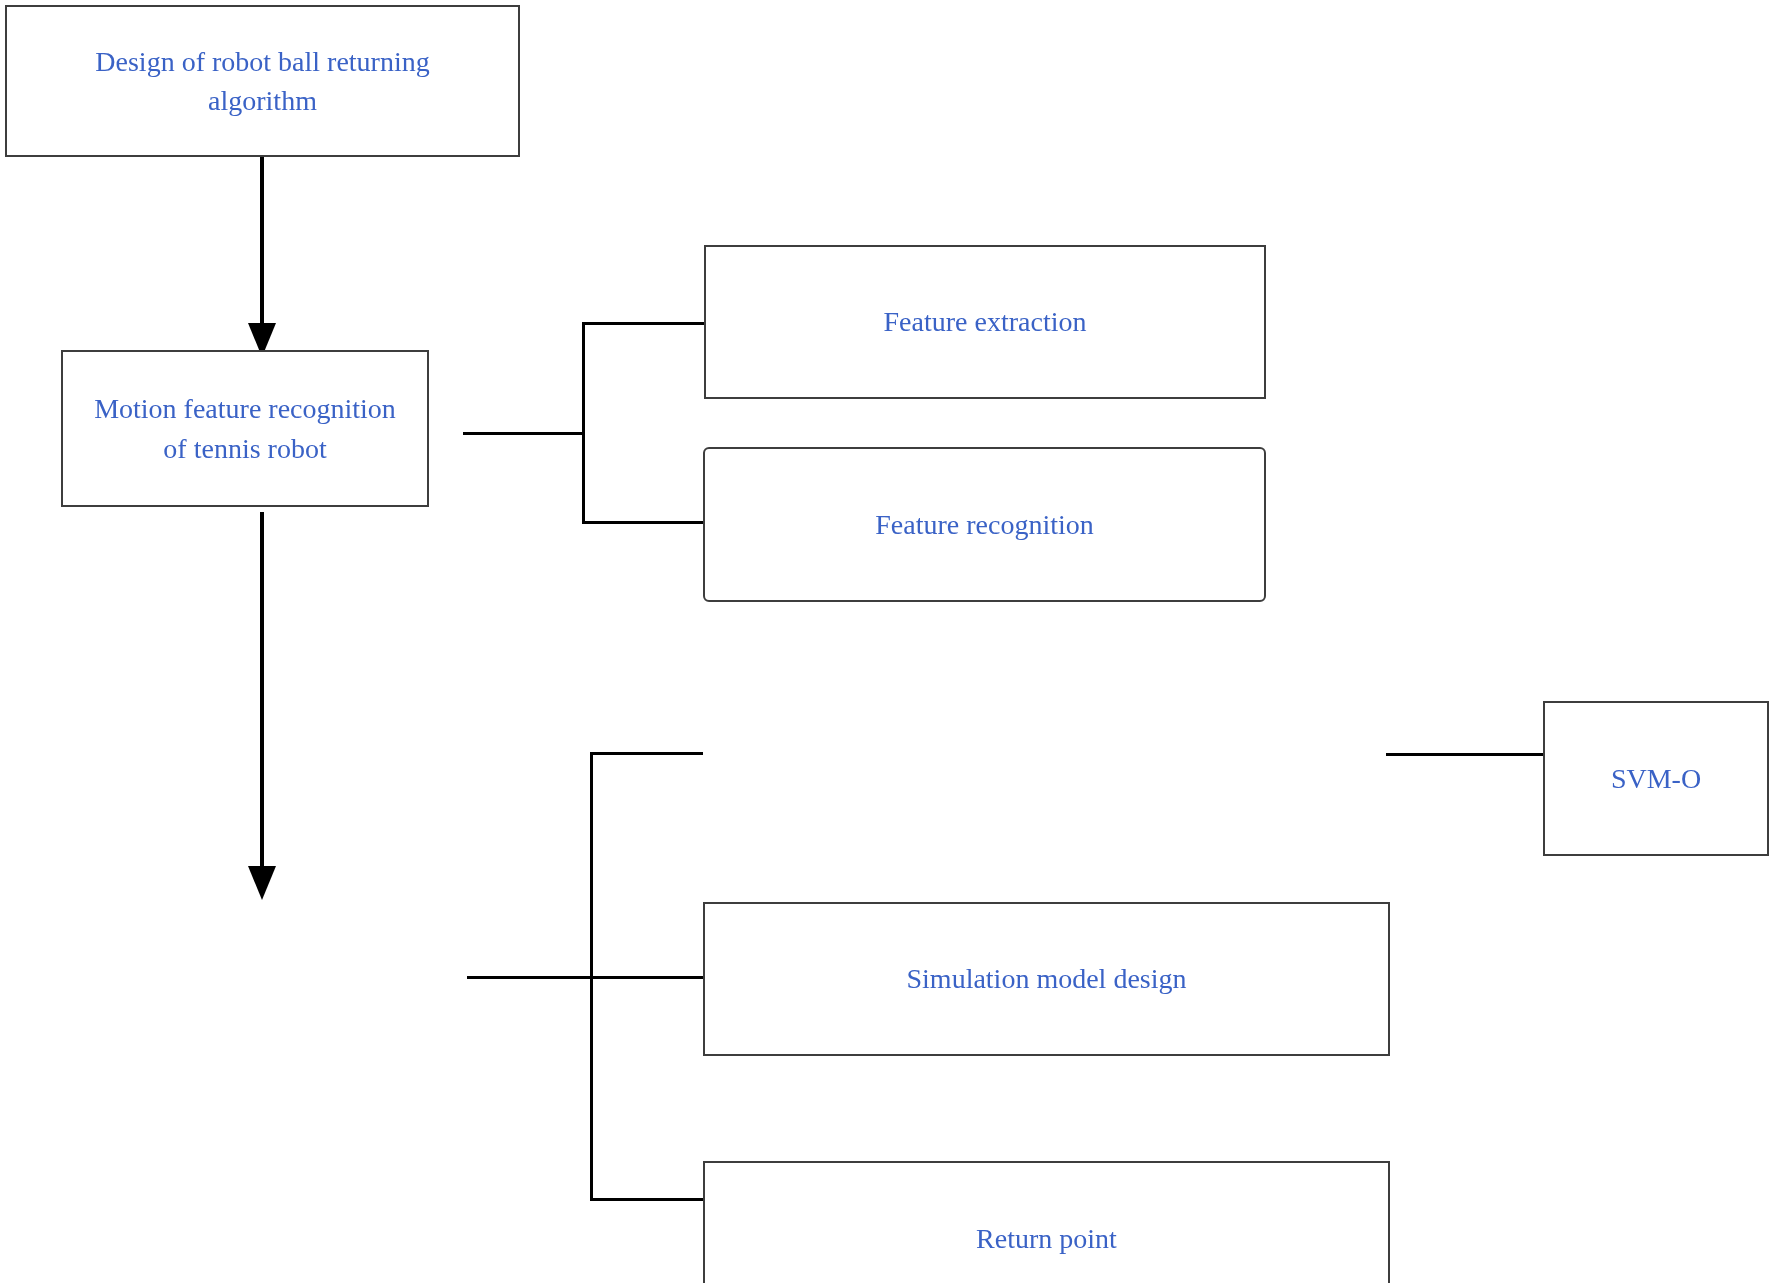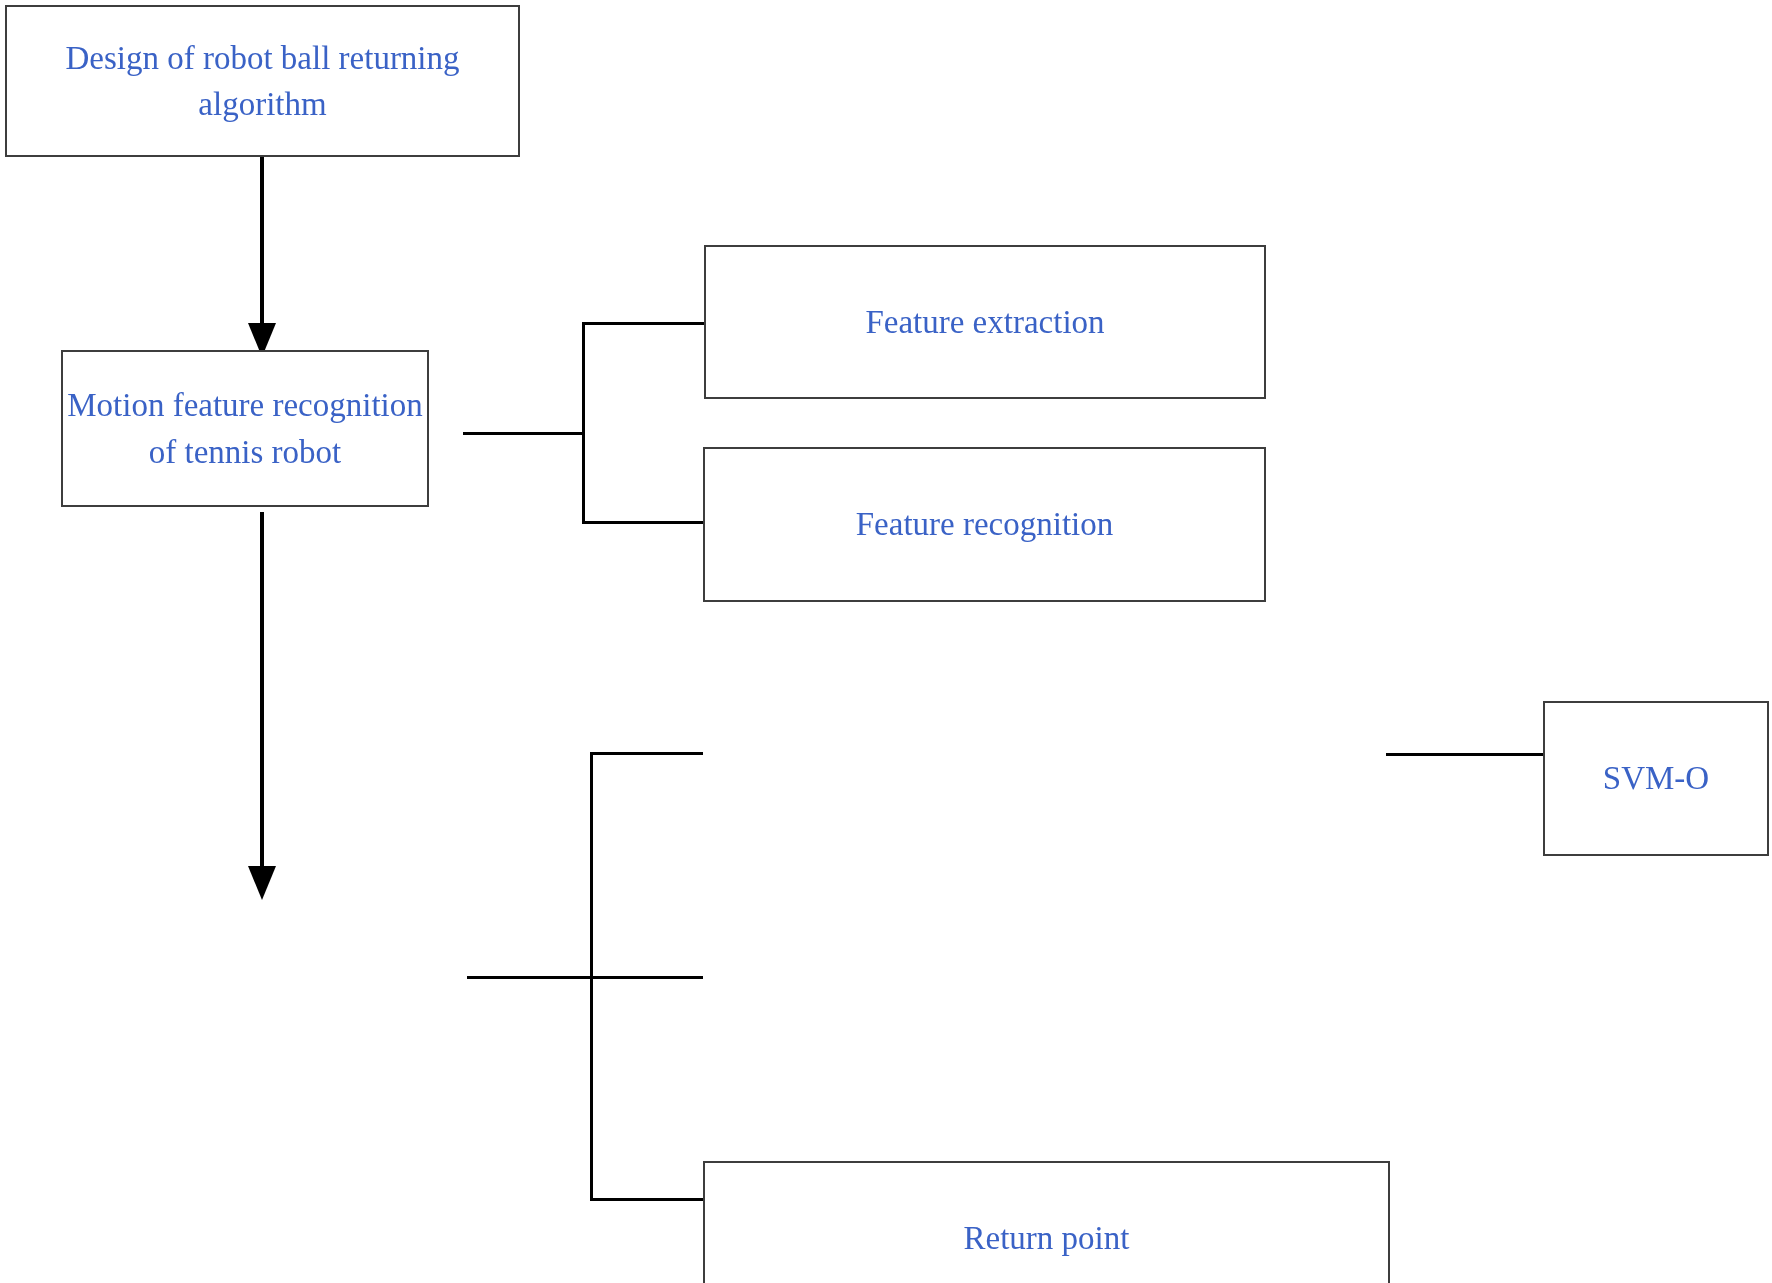--- a/index.html
+++ b/index.html
@@ -20,21 +20,21 @@
     background: #ffffff;
     border: 2px solid #3d3d3d;
     box-sizing: border-box;
     display: flex;
     align-items: center;
     justify-content: center;
     z-index: 2;
   }
   .node .label {
     color: #3a62c6;
-    font-size: 33px;
+    font-size: 28px;
     line-height: 1.4;
     text-align: center;
     white-space: pre-line;
   }
   .hline, .vline {
     position: absolute;
     background: #000000;
     z-index: 1;
   }
   .arrowhead {
@@ -45,21 +45,21 @@
     border-right: 14px solid transparent;
     border-top: 34px solid #000000;
     z-index: 1;
   }
 
   
   .n-design             { left: 5px;    top: 5px;    width: 515px; height: 152px; }
   .n-motion             { left: 61px;   top: 350px;  width: 368px; height: 157px; }
   .n-robot-return       { left: 61px;   top: 902px;  width: 406px; height: 154px; }
   .n-feature-extraction { left: 704px;  top: 245px;  width: 562px; height: 154px; }
-  .n-feature-recognition{ left: 703px;  top: 447px;  width: 563px; height: 155px; }
+  .n-feature-recognition{ left: 703px;  top: 447px;  width: 563px; height: 155px; border-radius: 6px; }
   .n-return-strategy    { left: 703px;  top: 677px;  width: 683px; height: 155px; }
   .n-simulation         { left: 703px;  top: 902px;  width: 687px; height: 154px; }
   .n-return-point       { left: 703px;  top: 1123px; width: 687px; height: 155px; margin-top: 38px; }
   .n-svmo               { left: 1543px; top: 701px;  width: 226px; height: 155px; }
 
   
   .e-arrow1-shaft  { left: 260px;  top: 157px;  width: 4px;   height: 170px; }
   .e-arrow1-head   { left: 248px;  top: 323px; }
   .e-arrow2-shaft  { left: 260px;  top: 512px;  width: 4px;   height: 356px; }
   .e-arrow2-head   { left: 248px;  top: 866px; }
@@ -108,20 +108,23 @@
 
   <div class="node n-feature-extraction">
     <span class="label">Feature extraction</span>
   </div>
 
   <div class="node n-feature-recognition">
     <span class="label">Feature recognition</span>
   </div>
 
 
+  <div class="node n-simulation">
+    <span class="label">Simulation model design</span>
+  </div>
 
   <div class="node n-return-point">
     <span class="label">Return point</span>
   </div>
 
   <div class="node n-svmo">
     <span class="label">SVM-O</span>
   </div>
 
 </div>

